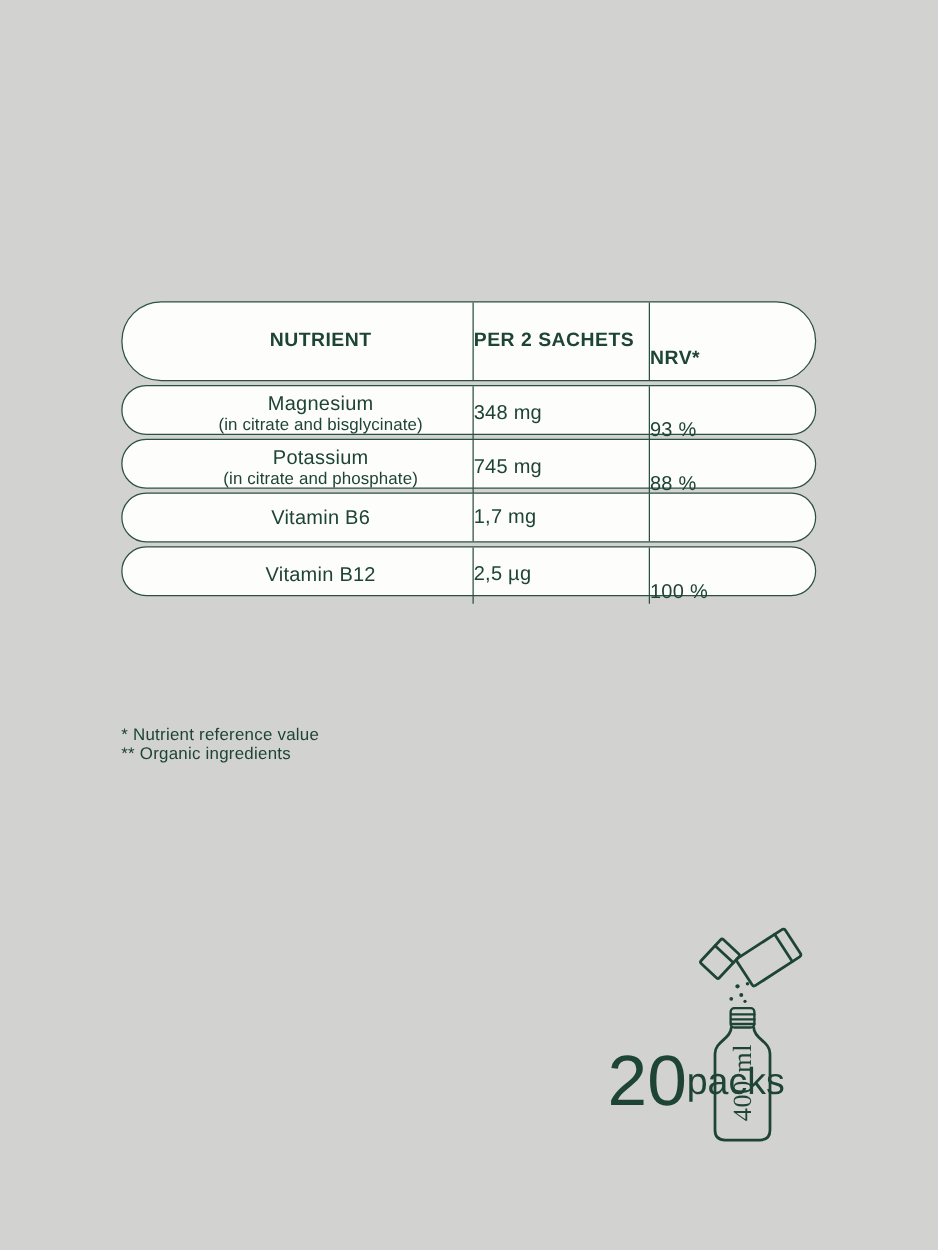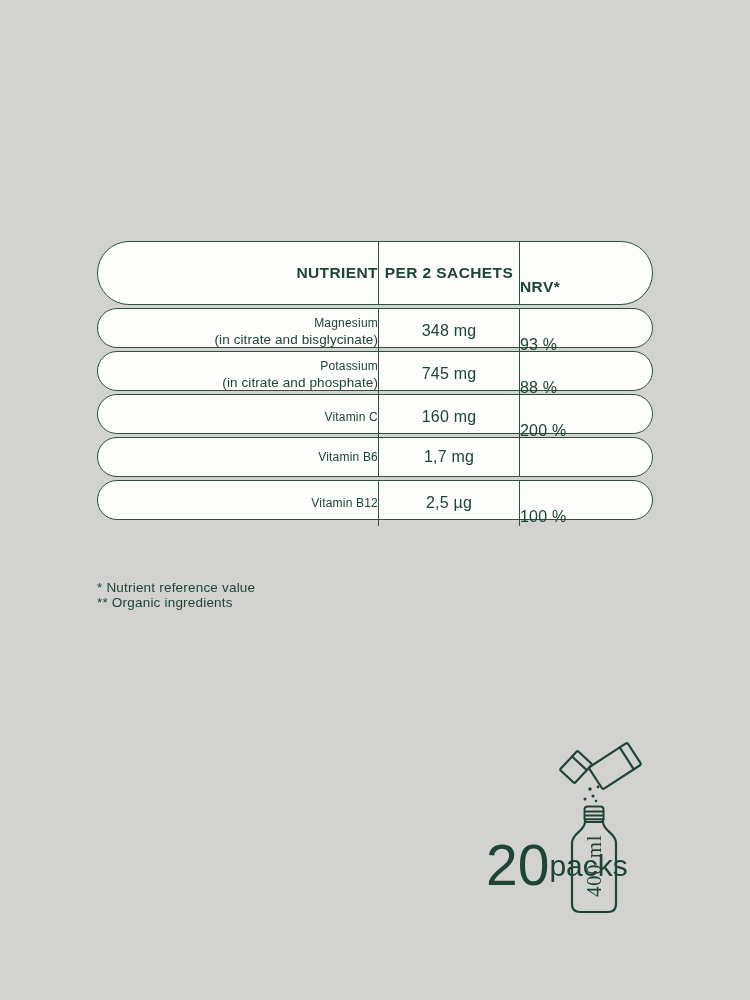--- a/index.html
+++ b/index.html
@@ -14,27 +14,27 @@
 
   
   .ntable { position:absolute; left:97px; top:241px; width:556px; display:flex; flex-direction:column; gap:3px; }
   .row {
     display:grid; grid-template-columns:280px 142px 1fr;
     background:#fdfdfc; border:1px solid #2c5140; box-sizing:border-box;
   }
   .row.header { height:64px; border-radius:34px; }
   .row.data   { height:40px; border-radius:20px; }
   .cell { display:flex; flex-direction:column; justify-content:center; min-width:0; }
-  .cell.namec { padding-left:37px; align-items:flex-end; }
-  .cell.valc  { align-items:center; text-align:center; border-left:1px solid #2c5140; border-right:1px solid #2c5140; }
+  .cell.namec { padding-left:37px; align-items:center; }
+  .cell.valc  { align-items:flex-start; text-align:center; border-left:1px solid #2c5140; border-right:1px solid #2c5140; }
   .cell.nrvc  { align-items:flex-start; text-align:center;margin-top:28px; }
 
   .row.header .hcell { font-weight:bold; font-size:15.5px; letter-spacing:.4px; }
   .name-line { display:flex; align-items:baseline; gap:5px; }
-  .nname { font-size:12px; line-height:17px; letter-spacing:.2px; }
+  .nname { font-size:16px; line-height:17px; letter-spacing:.2px; }
   .name-note { font-size:13.5px; line-height:14px; }
   .sub { font-size:13.5px; line-height:15px; letter-spacing:.1px; }
   .amt, .nrv-val { font-size:16px; line-height:16.5px; letter-spacing:.2px; }
   span:empty { display:none; }
 
   
   .footnotes { position:absolute; left:97px; top:580px; width:553px; font-size:13.5px; line-height:15px; letter-spacing:.2px; }
 
   
   .packs {
@@ -92,36 +92,20 @@
       </div>
       <div class="cell valc">
         <span class="amt">745 mg</span>
 
       </div>
       <div class="cell nrvc">
         <span class="nrv-val">88 %</span>
       </div>
     </div>
 
-    <div class="row data">
-      <div class="cell namec">
-        <div class="name-line">
-          <span class="nname">Vitamin C</span>
-
-        </div>
-
-      </div>
-      <div class="cell valc">
-        <span class="amt">160 mg</span>
-
-      </div>
-      <div class="cell nrvc">
-        <span class="nrv-val">200 %</span>
-      </div>
-    </div>
 
 
     <div class="row data">
       <div class="cell namec">
         <div class="name-line">
           <span class="nname">Vitamin B6</span>
 
         </div>
 
       </div>

